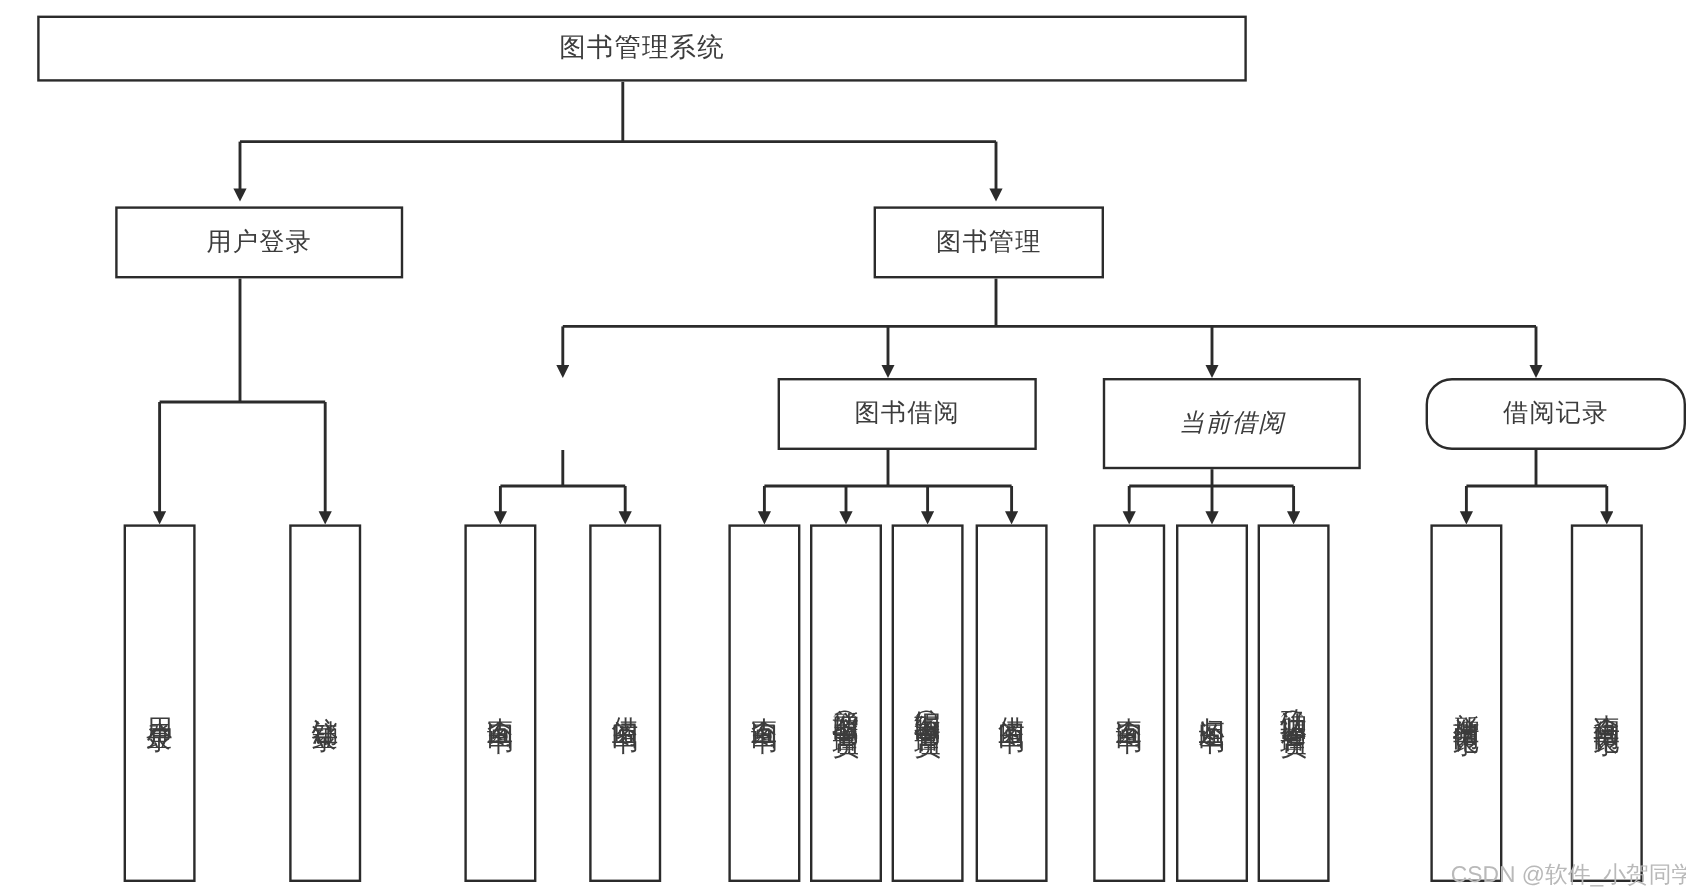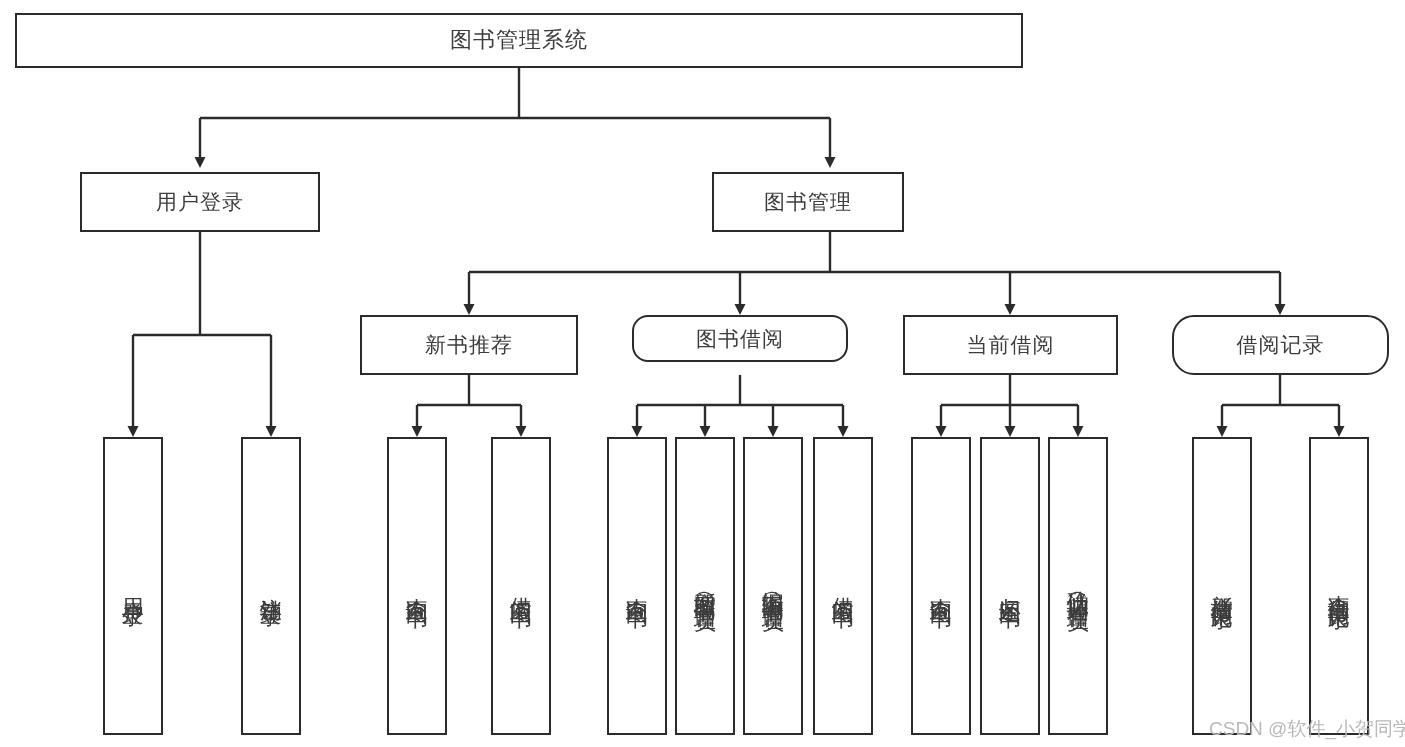--- a/index.html
+++ b/index.html
@@ -33,20 +33,21 @@
     display: flex;
     align-items: center;
     justify-content: center;
     color: #3c3c3c;
   }
   .node-h {
     font-size: 21px;
     letter-spacing: 1px;
     line-height: 1.2;
     white-space: nowrap;
+    margin-left: 16px;
   }
   .node-root {
     font-size: 22px;
   }
   .node-v {
     writing-mode: vertical-rl;
     text-orientation: upright;
     font-size: 22px;
     line-height: 1.35;
     letter-spacing: 3px;
@@ -126,27 +127,24 @@
     <span>图书管理系统</span>
   </div>
 
   <div class="node node-h" style="left:80px; top:172px; width:240px; height:60px;">
     <span>用户登录</span>
   </div>
   <div class="node node-h" style="left:712px; top:172px; width:192px; height:60px;">
     <span>图书管理</span>
   </div>
 
-  <div class="node node-h" style="left:360px; top:315px; width:218px; height:60px;">
-    <span>新书推荐</span>
-  </div>
-  <div class="node node-h" style="left:632px; top:315px; width:216px; height:47px;border-radius:16px;">
+  <div class="node node-h" style="left:632px; top:315px; width:216px; height:60px;">
     <span>图书借阅</span>
   </div>
-  <div class="node node-h" style="left:903px; top:315px; width:215px; height:60px;">
+  <div class="node node-h" style="left:903px; top:315px; width:215px; height:76px;font-style:italic;">
     <span>当前借阅</span>
   </div>
   <div class="node node-h" style="left:1172px; top:315px; width:217px; height:60px;border-radius:22px;">
     <span>借阅记录</span>
   </div>
 
   <div class="node node-v" style="left:103px; top:437px; width:60px; height:298px;">
     <span class="vtext">用户登录</span>
   </div>
   <div class="node node-v" style="left:241px; top:437px; width:60px; height:298px;">

